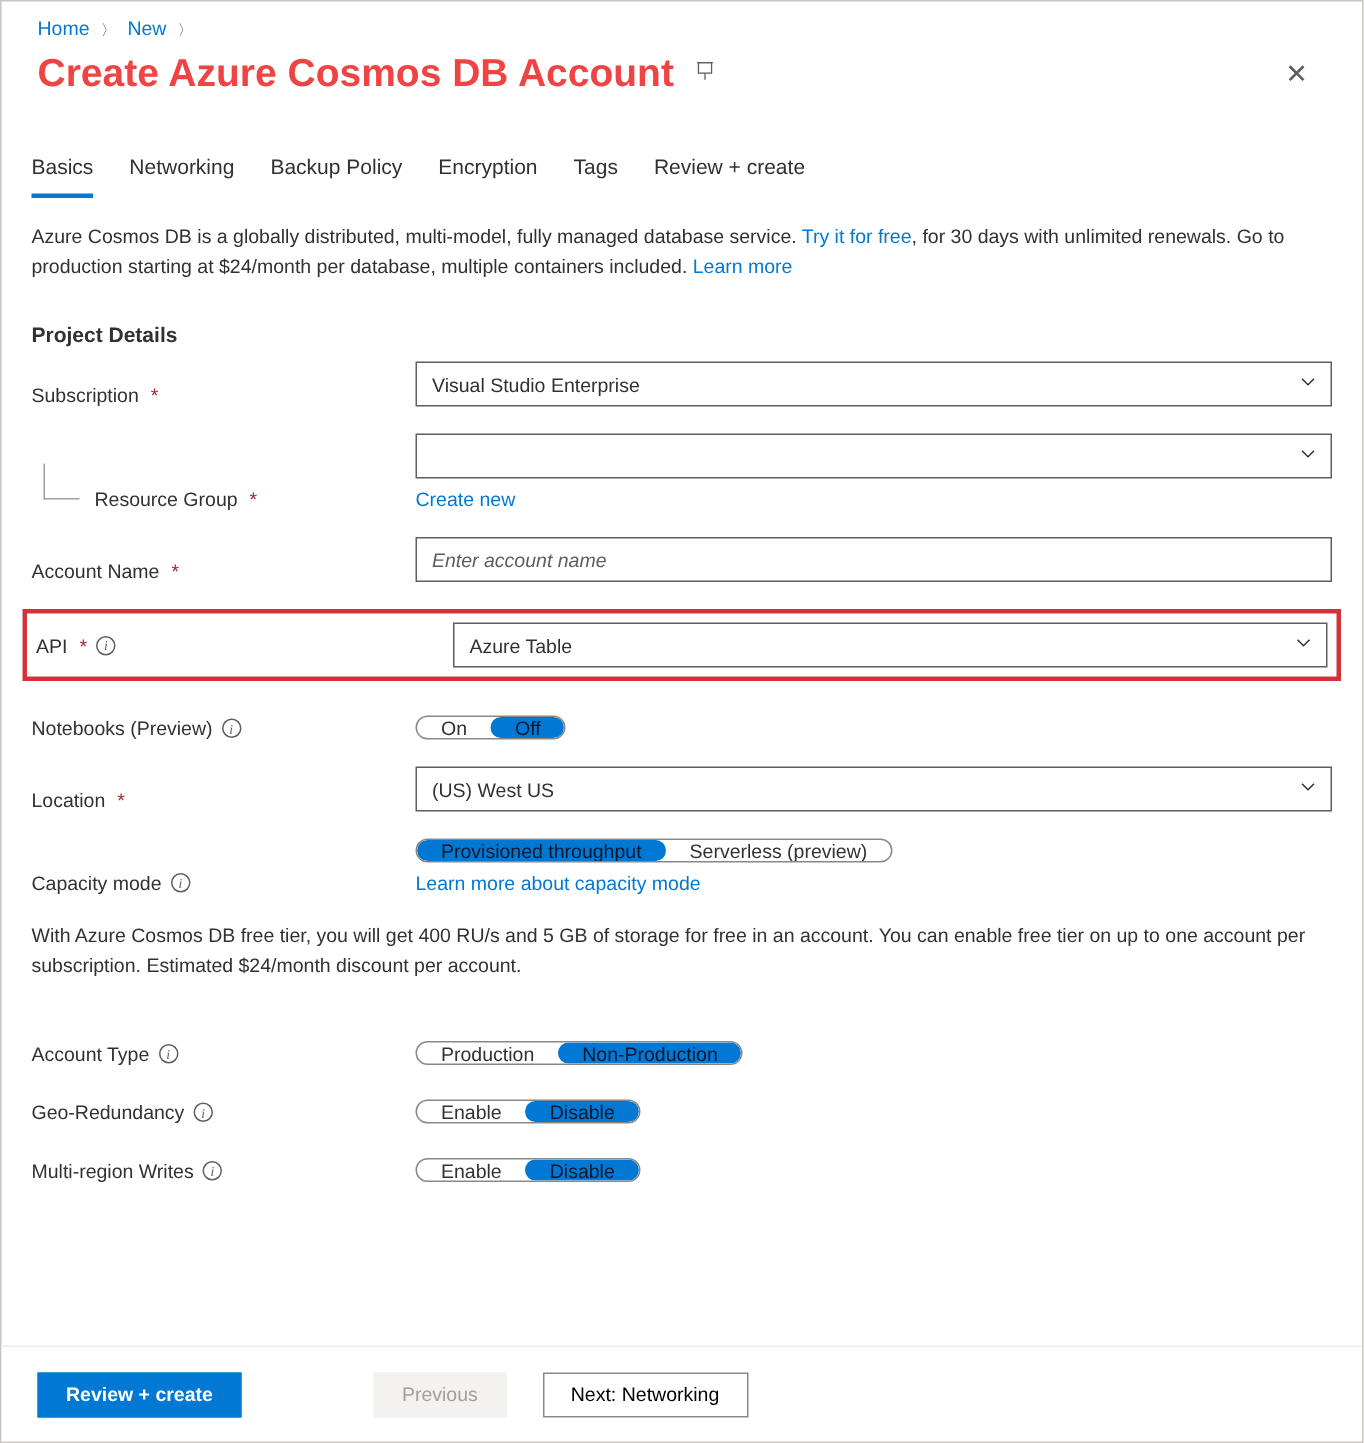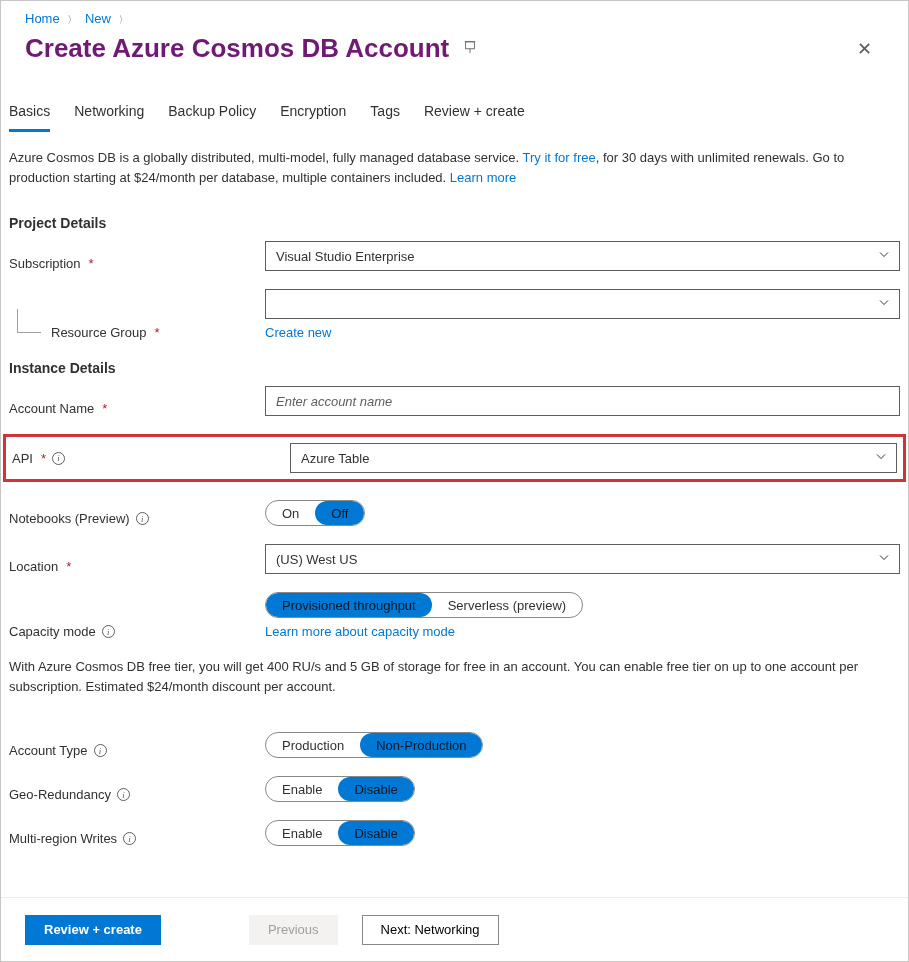--- a/index.html
+++ b/index.html
@@ -13,34 +13,34 @@
     width: 909px;
     height: 962px;
     overflow: hidden;
     position: relative;
   }
   a { color: #0078d4; text-decoration: none; cursor: pointer; }
   .breadcrumb { padding: 10px 24px 6px; font-size: 13px; }
   .breadcrumb span { color: #605e5c; }
   .breadcrumb .sep { margin: 0 4px; color: #605e5c; font-size: 10px; }
   .title-row { display: flex; align-items: center; padding: 0 24px 14px; }
-  .title-row h1 { font-size: 26px; font-weight: 600; flex: 0 0 auto; color: #701a75; }
+  .title-row h1 { font-size: 26px; font-weight: 600; flex: 0 0 auto; color: #ef4444; }
   .title-row .pin { margin-left: 14px; color: #605e5c; cursor: pointer; }
   .title-row .pin svg { width: 14px; height: 14px; }
   .title-row .spacer { flex: 1; }
   .title-row .close { font-size: 18px; color: #605e5c; cursor: pointer; padding: 4px; margin-right: 8px; }
 
   .content-scroll {
     position: absolute;
     top: 86px;
     bottom: 64px;
     left: 0;
     right: 0;
     overflow-y: scroll;
-    padding: 0 8px 24px;
+    padding: 0 20px 24px;
   }
   .content-scroll::-webkit-scrollbar { width: 15px; }
   .content-scroll::-webkit-scrollbar-track { background: #f3f2f1; }
   .content-scroll::-webkit-scrollbar-thumb { background: #c8c6c4; }
 
   .tabs { display: flex; gap: 24px; margin-top: 10px; margin-bottom: 16px; border-bottom: none; }
   .tab { padding: 6px 0 10px; font-size: 14px; color: #323130; cursor: pointer; border-bottom: 3px solid transparent; }
   .tab.active { border-bottom-color: #0078d4; font-weight: 400; }
 
   .intro { font-size: 13px; color: #323130; line-height: 1.5; margin-bottom: 28px; }
@@ -65,21 +65,21 @@
   .placeholder { color: #605e5c; font-style: italic; }
   .select-wrap { position: relative; }
   .chev { position: absolute; right: 10px; top: 50%; transform: translateY(-50%); pointer-events: none; }
   .chev svg { width: 12px; height: 12px; }
   .sub-link { margin-top: 6px; display: inline-block; font-size: 13px; }
 
   .highlight-row { border: 3px solid #d13438; padding: 6px 6px; margin: 0 -6px 18px -6px; display: flex; align-items: center; gap: 22px; }
   .highlight-row .label-col { padding-top: 0; }
   .highlight-row .select { border-color: #605e5c; }
 
-  .pill-toggle { display: inline-flex; border: 1px solid #8a8886; border-radius: 16px; overflow: hidden; height: 26px; }
+  .pill-toggle { display: inline-flex; border: 1px solid #8a8886; border-radius: 16px; overflow: hidden; height: 16px; }
   .pill-toggle .opt { padding: 0 16px; display: flex; align-items: center; font-size: 13px; cursor: pointer; white-space: nowrap; }
   .pill-toggle .opt.sel { background: #0078d4; color: #0f172a; border-radius: 14px; }
 
   .para { font-size: 13px; line-height: 1.5; margin: 10px 0 18px; }
 
   .footer {
     position: absolute; bottom: 0; left: 0; right: 0; height: 64px;
     background: #fff; border-top: 1px solid #edebe9;
     display: flex; align-items: center; padding: 0 24px; gap: 24px;
   }
@@ -157,21 +157,20 @@
           <span></span>
         </div>
         <span class="chev"><svg viewBox="0 0 12 12">
               <path d="M2 4 L6 8 L10 4" stroke="#323130" stroke-width="1" fill="none"></path>
             </svg></span>
       </div>
       <a class="sub-link">Create new</a>
     </div>
   </div>
 
-  <div class="section-h" style="margin-top:20px">Instance Details</div>
 
   <div class="form-row">
     <div class="label-col">
       <span>Account Name</span>
         <span class="req">*</span>
     </div>
     <div class="ctrl-col">
       <div class="text-input">
         <span class="placeholder">Enter account name</span>
       </div>

